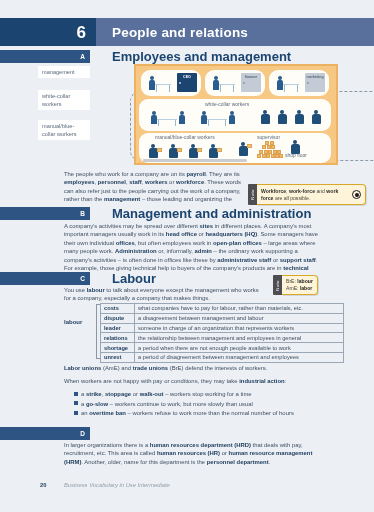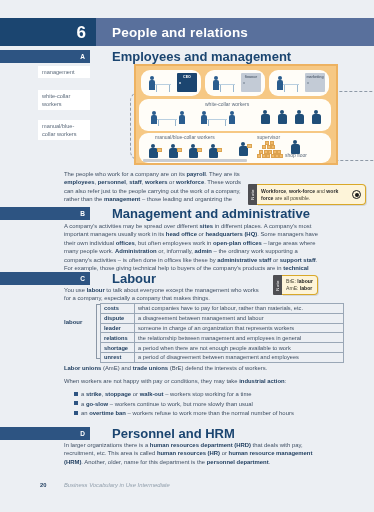--- a/index.html
+++ b/index.html
@@ -365,21 +365,21 @@
     <div class="note-eye">
         <i></i>
       </div>
   </div>
 </div>
 
 <div class="section-head" style="top:207px;">
   <div class="sec-tab">
     <span class="sec-letter">B</span>
   </div>
-  <div class="sec-title">Management and administrative</div>
+  <div class="sec-title">Management and administration</div>
 </div>
 <div class="para" style="left:64px; top:222px; width:262px;">A company's activities may be spread over different <b>sites</b> in different places. A company's most important managers usually work in its <b>head office</b> or <b>headquarters (HQ)</b>. Some managers have their own individual <b>offices</b>, but often employees work in <b>open-plan offices</b> – large areas where many people work. <b>Administration</b> or, informally, <b>admin</b> – the ordinary work supporting a company's activities – is often done in offices like these by <b>administrative staff</b> or <b>support staff</b>. For example, those giving technical help to buyers of the company's products are in <b>technical support</b>.</div>
 
 <div class="section-head" style="top:272px;">
   <div class="sec-tab">
     <span class="sec-letter">C</span>
   </div>
   <div class="sec-title">Labour</div>
 </div>
 <div class="para" style="left:64px; top:286px; width:195px;">You use <b>labour</b> to talk about everyone except the management who works for a company, especially a company that makes things.</div>
@@ -442,18 +442,17 @@
   <div class="bul">
     <span class="sq"></span>
     <span class="tx">an <b>overtime ban</b> – workers refuse to work more than the normal number of hours</span>
   </div>
 </div>
 
 <div class="section-head" style="top:427px;">
   <div class="sec-tab">
     <span class="sec-letter">D</span>
   </div>
-  <div class="sec-title">Personnel and HRM</div>
 </div>
 <div class="para" style="left:64px; top:441px; width:262px;">In larger organizations there is a <b>human resources department (HRD)</b> that deals with pay, recruitment, etc. This area is called <b>human resources (HR)</b> or <b>human resource management (HRM)</b>. Another, older, name for this department is the <b>personnel department</b>.</div>
 
 <div class="pg-num">20</div>
 <div class="footer-txt">Business Vocabulary in Use Intermediate</div>
 
 </body></html>

